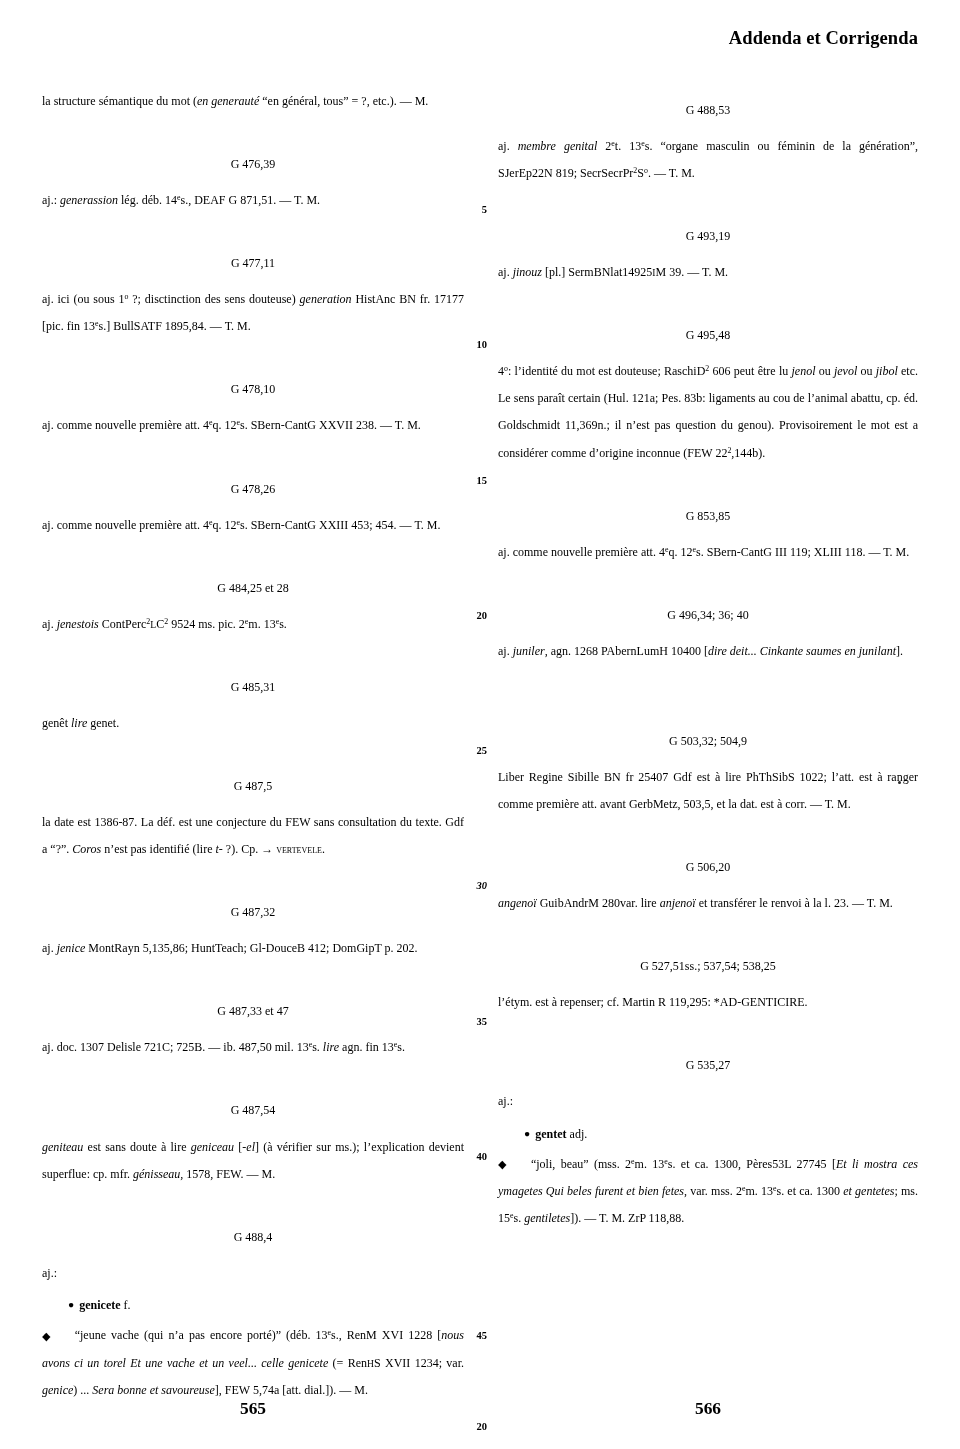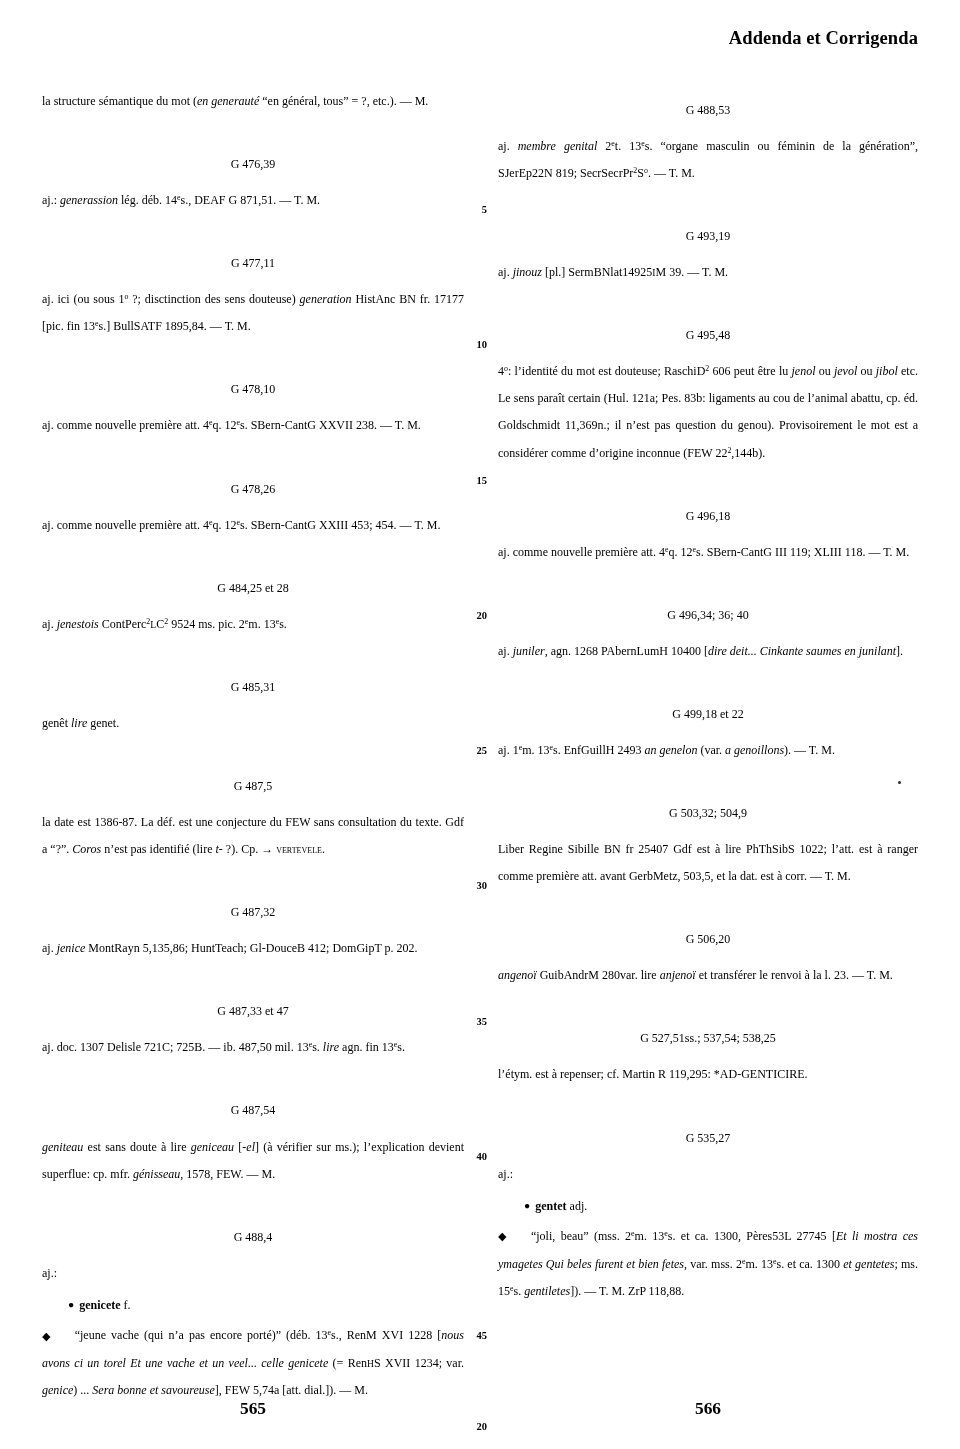--- a/index.html
+++ b/index.html
@@ -146,21 +146,21 @@
 <div id="page">
 
   <div class="running-head">Addenda et Corrigenda</div>
 
   <div class="gutter" id="gutter">
       <div class="linenum" style="top: 117.2px;">5</div>
       <div class="linenum" style="top: 252.45px; text-align: right;">10</div>
       <div class="linenum" style="top: 387.7px;">15</div>
       <div class="linenum" style="top: 522.95px;">20</div>
       <div class="linenum" style="top: 658.2px;">25</div>
-      <div class="linenum" style="top: 793.45px;">30</div>
+      <div class="linenum" style="top: 793.45px; font-style: italic;">30</div>
       <div class="linenum" style="top: 928.7px;">35</div>
       <div class="linenum" style="top: 1063.95px;">40</div>
       <div class="linenum" style="top: 1199.2px; margin-top: 44px;">45</div>
       <div class="linenum" style="top: 1334.45px;">20</div>
     </div>
 
   <div class="col col-left" id="col-left">
       <div class="body"><span>la structure sémantique du mot (</span><i>en generauté</i><span> “en général, tous” = ?, etc.). — M.</span></div>
       <div class="gap"></div>
       <div class="entry">
@@ -231,33 +231,29 @@
         <div class="lemma">G 493,19</div>
         <div class="body"><span>aj. </span><i>jinouz</i><span> [pl.] SermBNlat14925</span><span class="smallcapchar">I</span><span>M 39. — T. M.</span></div>
       </div>
       <div class="gap"></div>
       <div class="entry">
         <div class="lemma">G 495,48</div>
         <div class="body"><span>4</span><sup>o</sup><span>: l’identité du mot est douteuse; RaschiD</span><sup>2</sup><span> 606 peut être lu </span><i>jenol</i><span> ou </span><i>jevol</i><span> ou </span><i>jibol</i><span> etc. Le sens paraît certain (Hul. 121a; Pes. 83b: ligaments au cou de l’animal abattu, cp. éd. Goldschmidt 11,369n.; il n’est pas question du genou). Provisoirement le mot est a considérer comme d’origine inconnue (FEW 22</span><sup>2</sup><span>,144b).</span></div>
       </div>
       <div class="gap"></div>
       <div class="entry">
-        <div class="lemma">G 496,18</div>
+        <div class="lemma">G 853,85</div>
         <div class="body"><span>aj. comme nouvelle première att. 4</span><sup>e</sup><span>q. 12</span><sup>e</sup><span>s. SBern-CantG III 119; XLIII 118. — T. M.</span></div>
       </div>
       <div class="gap"></div>
       <div class="entry">
         <div class="lemma">G 496,34; 36; 40</div>
         <div class="body"><span>aj. </span><i>juniler</i><span>, agn. 1268 PAbernLumH 10400 [</span><i>dire deit... Cinkante saumes en junilant</i><span>].</span></div>
       </div>
       <div class="gap"></div>
-      <div class="entry">
-        <div class="lemma">G 499,18 et 22</div>
-        <div class="body"><span>aj. 1</span><sup>e</sup><span>m. 13</span><sup>e</sup><span>s. EnfGuillH 2493 </span><i>an genelon</i><span> (var. </span><i>a genoillons</i><span>). — T. M.</span></div>
-      </div>
       <div class="gap"></div>
       <div class="entry">
         <div class="lemma">G 503,32; 504,9</div>
         <div class="body"><span>Liber Regine Sibille BN fr 25407 Gdf est à lire PhThSibS 1022; l’att. est à ranger comme première att. avant GerbMetz, 503,5, et la dat. est à corr. — T. M.</span></div>
       </div>
       <div class="gap"></div>
       <div class="entry">
         <div class="lemma">G 506,20</div>
         <div class="body"><i>angenoï</i><span> GuibAndrM 280var. lire </span><i>anjenoï</i><span> et transférer le renvoi à la l. 23. — T. M.</span></div>
       </div>

